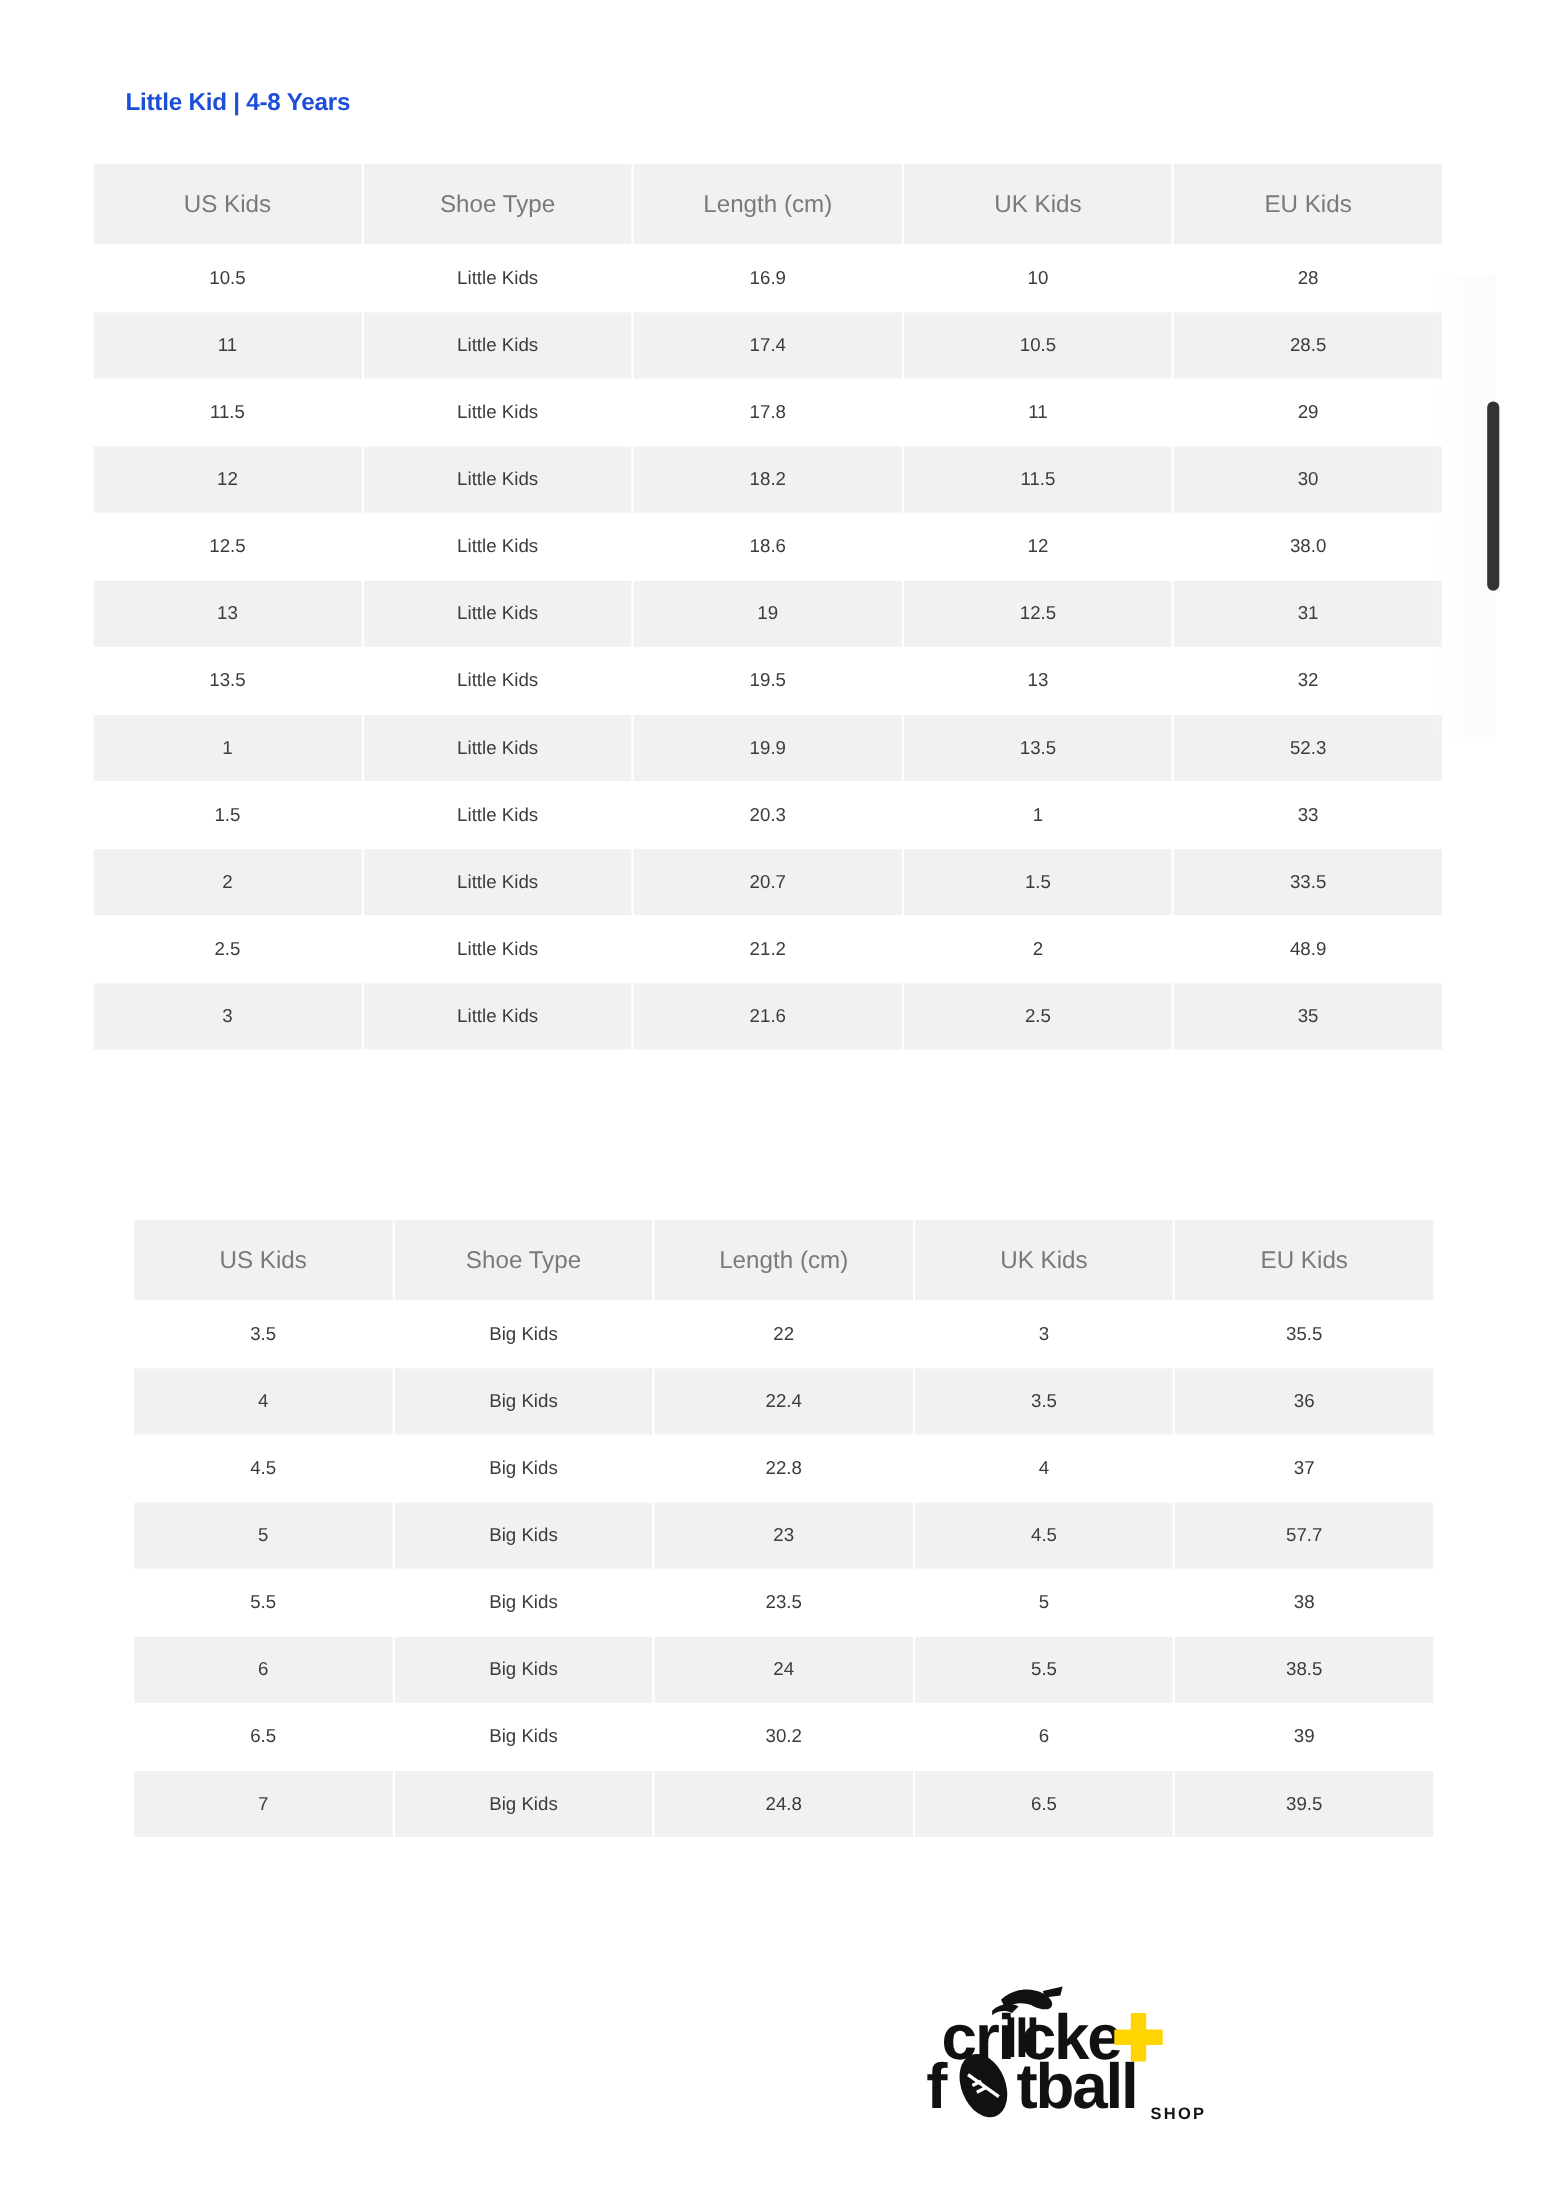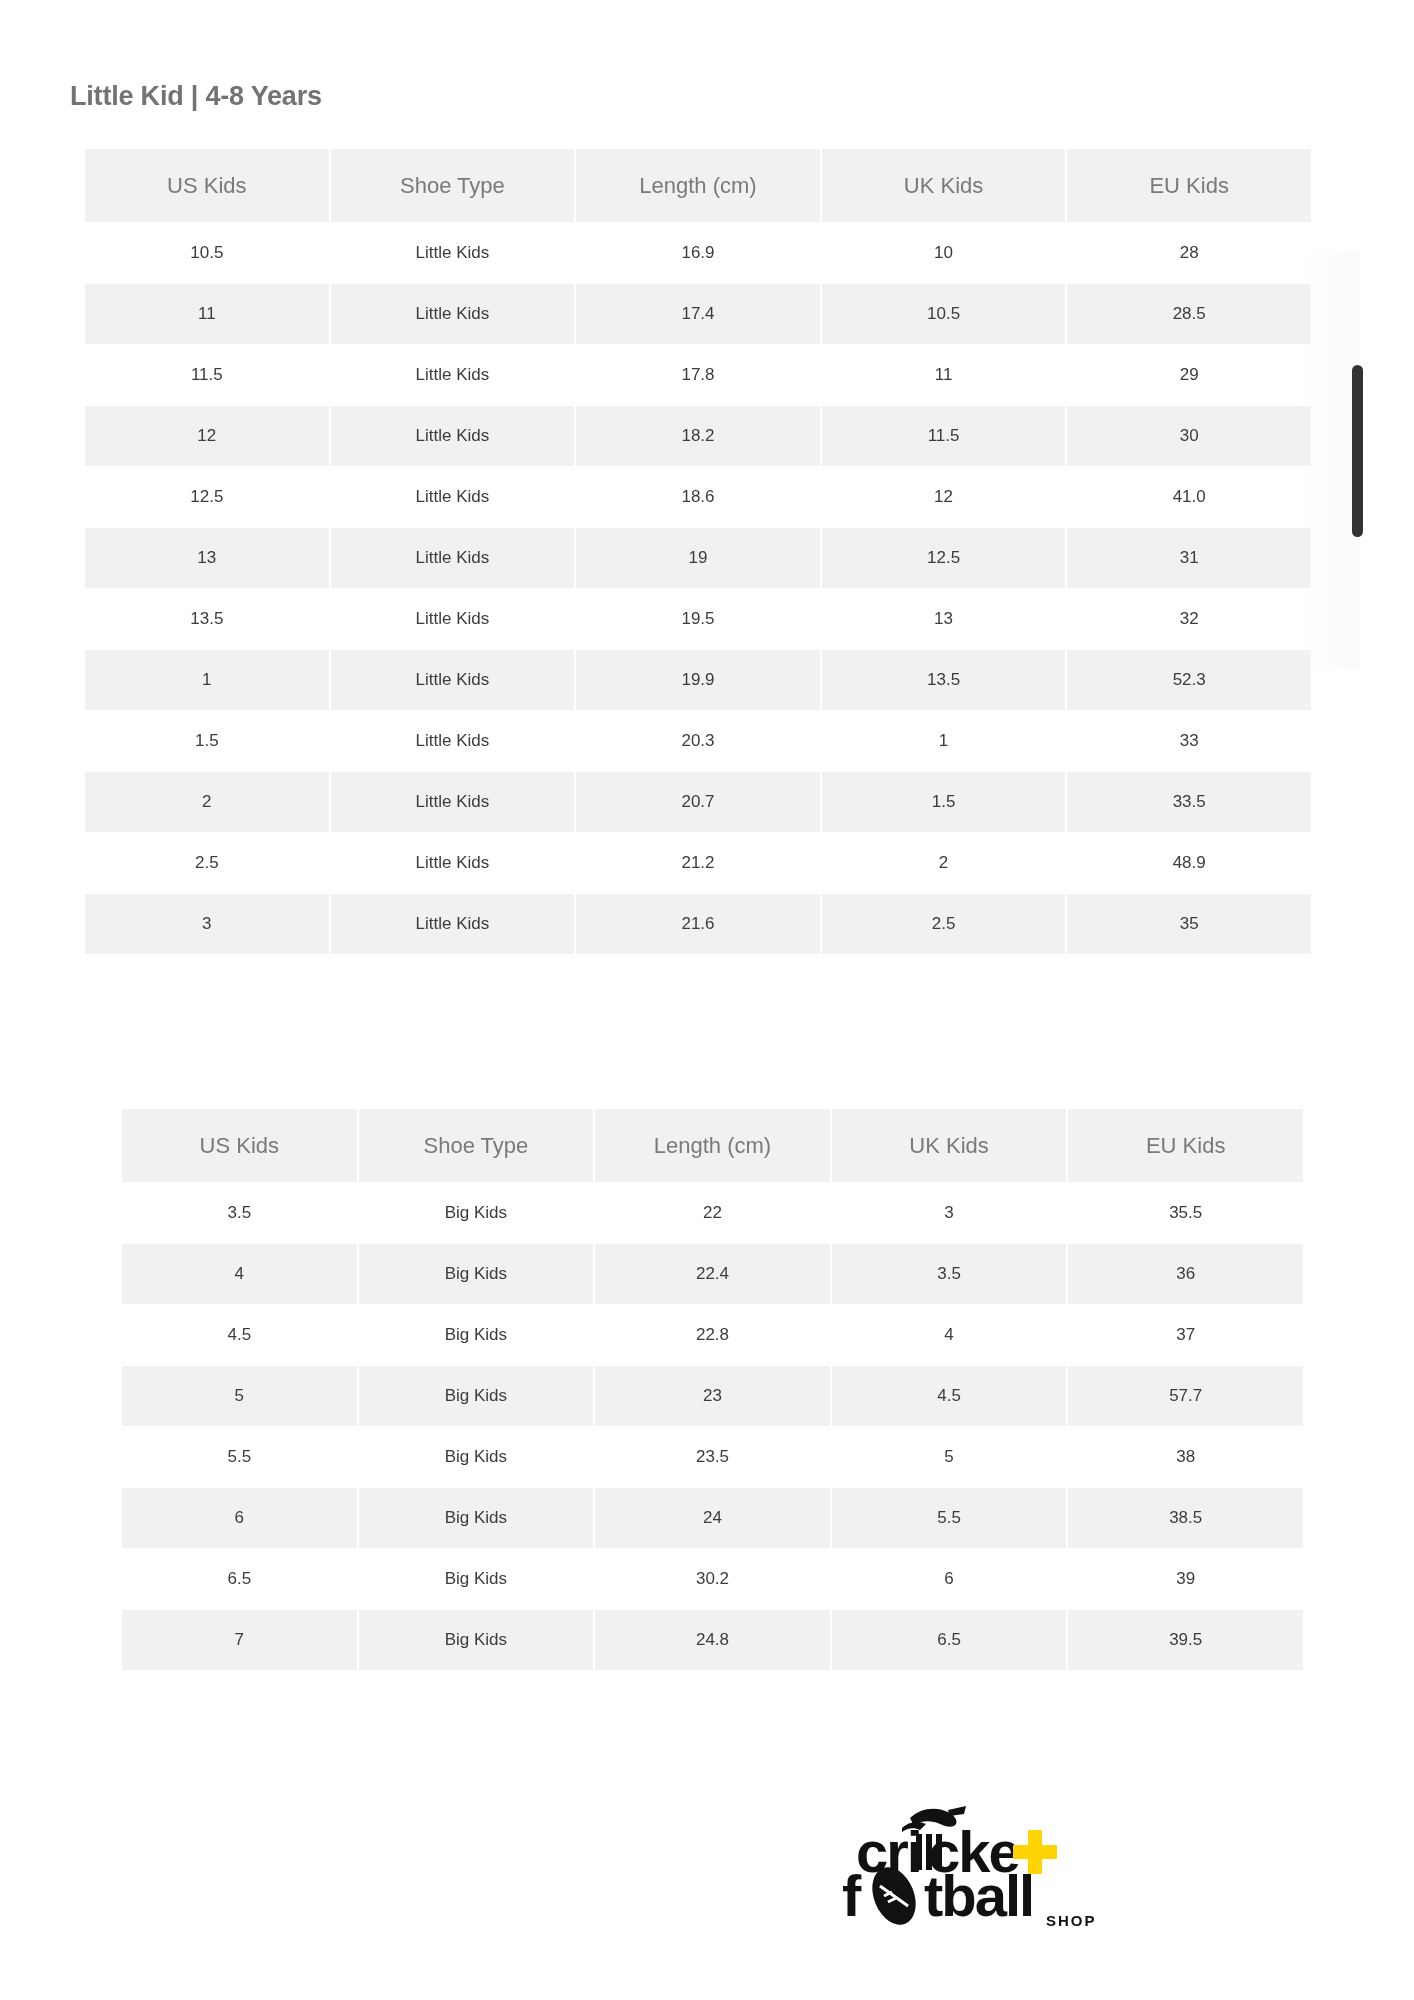--- a/index.html
+++ b/index.html
@@ -18,25 +18,26 @@
 
   .page {
     position: relative;
     width: 1414px;
     height: 2000px;
     background: #ffffff;
   }
 
   
   .section-title {
-    font-size: 27px;
+    font-size: 22px;
     font-weight: bold;
-    color: #737373;
+    color: #1d4ed8;
     letter-spacing: -0.2px;
     line-height: 1.2;
+    margin-left: 44px;
   }
 
   #section-little {
     position: absolute;
     left: 70px;
     top: 80px;
     width: 1000px;
   }
   #section-big {
     position: absolute;
@@ -177,21 +178,21 @@
         <td>Little Kids</td>
         <td>18.2</td>
         <td>11.5</td>
         <td>30</td>
       </tr>
       <tr>
         <td>12.5</td>
         <td>Little Kids</td>
         <td>18.6</td>
         <td>12</td>
-        <td>41.0</td>
+        <td>38.0</td>
       </tr>
       <tr class="alt">
         <td>13</td>
         <td>Little Kids</td>
         <td>19</td>
         <td>12.5</td>
         <td>31</td>
       </tr>
       <tr>
         <td>13.5</td>

